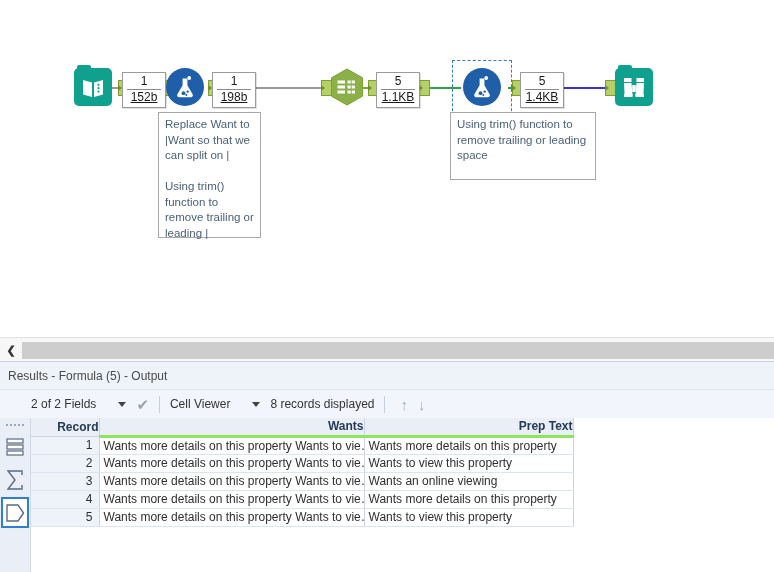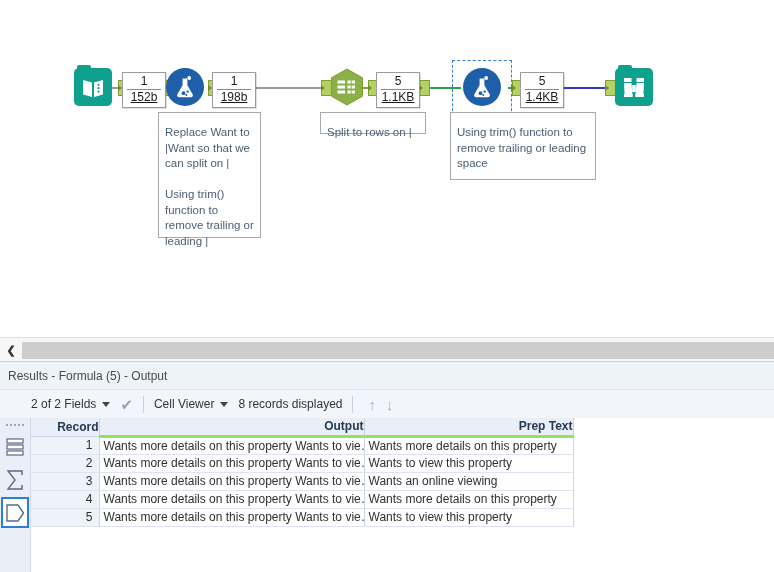--- a/index.html
+++ b/index.html
@@ -116,21 +116,21 @@
 
   
   .annot {
     position: absolute;
     background: #ffffff;
     border: 1px solid #a9a9a9;
     color: #4b6178;
     font-family: "Liberation Sans", sans-serif;
     font-size: 11.5px;
     line-height: 15.5px;
-    padding: 12px 5px 5px 6px;
+    padding: 4px 5px 5px 6px;
     box-sizing: border-box;
     white-space: pre-line;
   }
 
   
   .selrect {
     position: absolute;
     border: 1px dashed #2f7fd1;
     box-sizing: border-box;
   }
@@ -202,21 +202,21 @@
   }
   .tb-sep {
     width: 1px;
     height: 17px;
     background: #c8cfdc;
     margin: 0 10px;
   }
   .tb-item {
     display: flex;
     align-items: center;
-    gap: 6px;
+    gap: 22px;
     white-space: nowrap;
   }
   .caret {
     width: 0; height: 0;
     border-left: 4px solid transparent;
     border-right: 4px solid transparent;
     border-top: 5px solid #444;
     display: inline-block;
   }
   .checkmark {
@@ -390,21 +390,20 @@
         <rect x="24.7" y="23.5" width="3.2" height="3" fill="#ffffff"></rect>
       </svg>
     </div>
   </div>
 
   <div class="countbox" style="left:376px; top:72px;">
     <span class="num">5</span>
     <span class="size">1.1KB</span>
   </div>
 
-  <div class="annot" style="left:320px; top:112px; width:106px; height:22px;">Split to rows on |</div>
 
   <div class="selrect" style="left:452px; top:60px; width:60px; height:56px;"></div>
 
   <div class="tool" style="left:463px; top:68px;">
     <div class="blue-circle">
       <svg width="38" height="38" viewBox="0 0 38 38" style="position:absolute;left:0;top:0;">
         <path d="M16.6 10.5 L21.4 10.5 L21.4 17.2 L26.6 26.3 C27.4 27.7 26.4 29.3 24.8 29.3 L13.2 29.3 C11.6 29.3 10.6 27.7 11.4 26.3 L16.6 17.2 Z" fill="#ffffff"></path>
         <circle cx="17.5" cy="25.2" r="1.9" fill="#1f5faa"></circle>
         <circle cx="21.7" cy="23.6" r="1.2" fill="#1f5faa"></circle>
         <circle cx="20.3" cy="27.0" r="1.0" fill="#1f5faa"></circle>
@@ -495,21 +494,21 @@
 
   <table id="grid">
     <colgroup>
       <col style="width:68px">
       <col style="width:265px">
       <col style="width:209px">
     </colgroup>
     <thead>
       <tr>
         <th class="record-h">Record</th>
-        <th>Output</th>
+        <th>Wants</th>
         <th>Prep Text</th>
       </tr>
     </thead>
     <tbody>
       <tr>
         <td class="recnum">1</td>
         <td>Wants more details on this property Wants to vie…</td>
         <td>Wants more details on this property</td>
       </tr>
       <tr>

